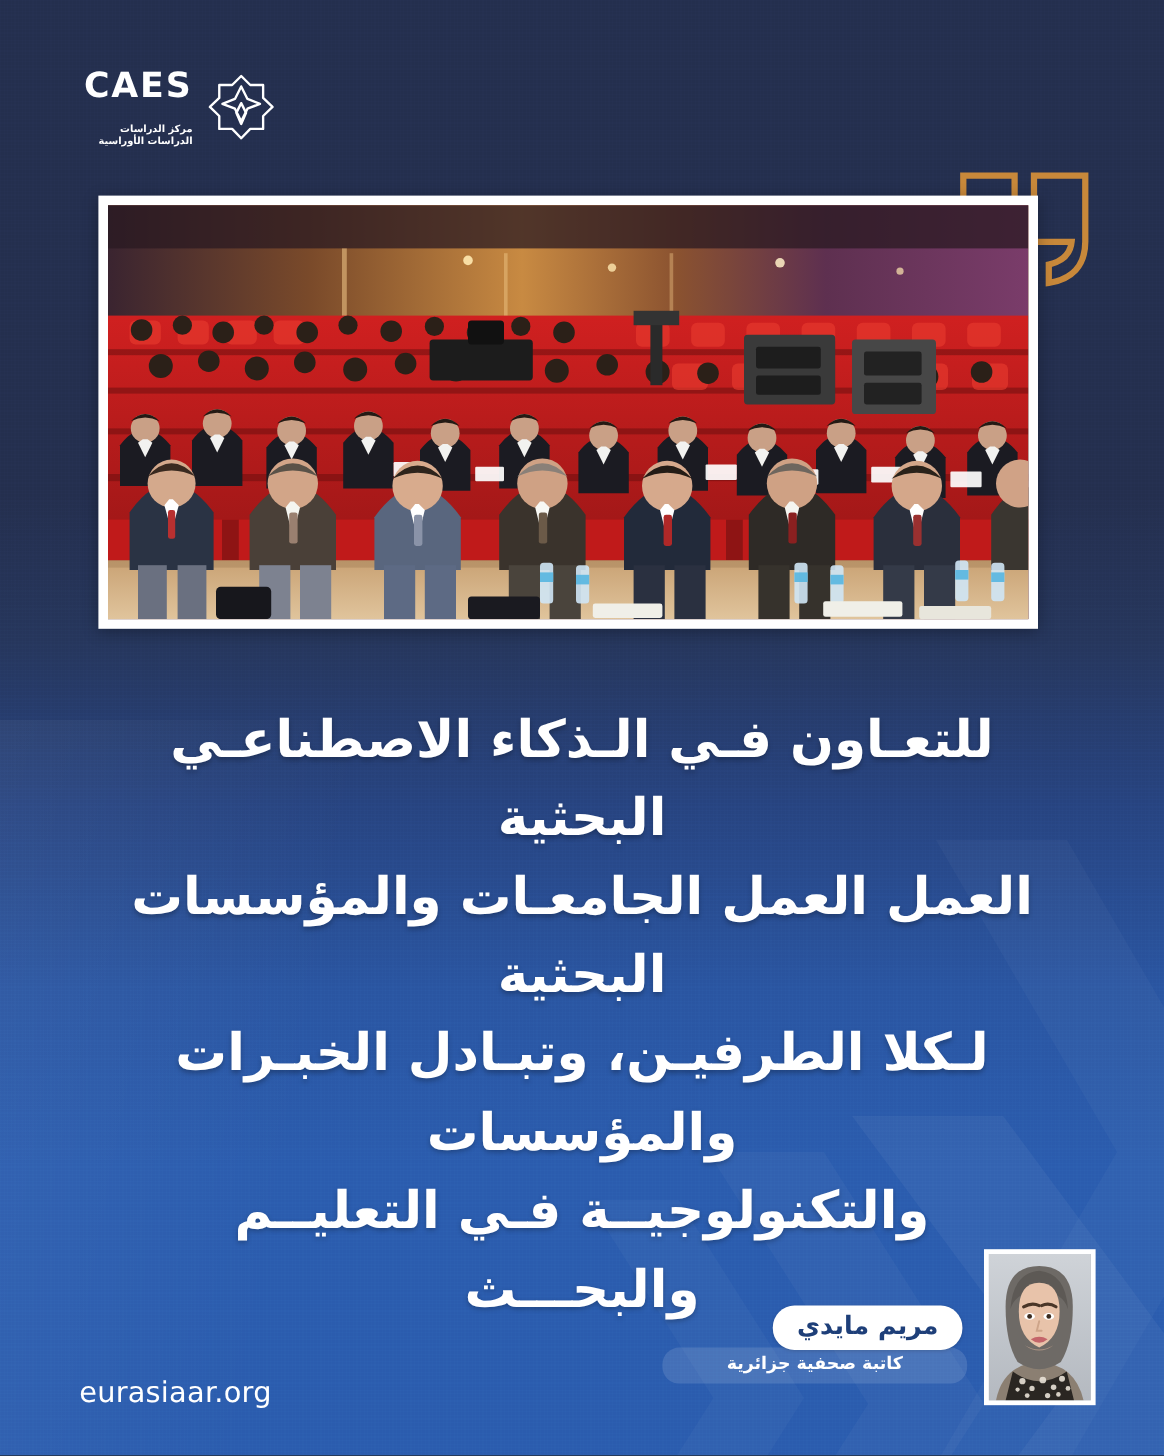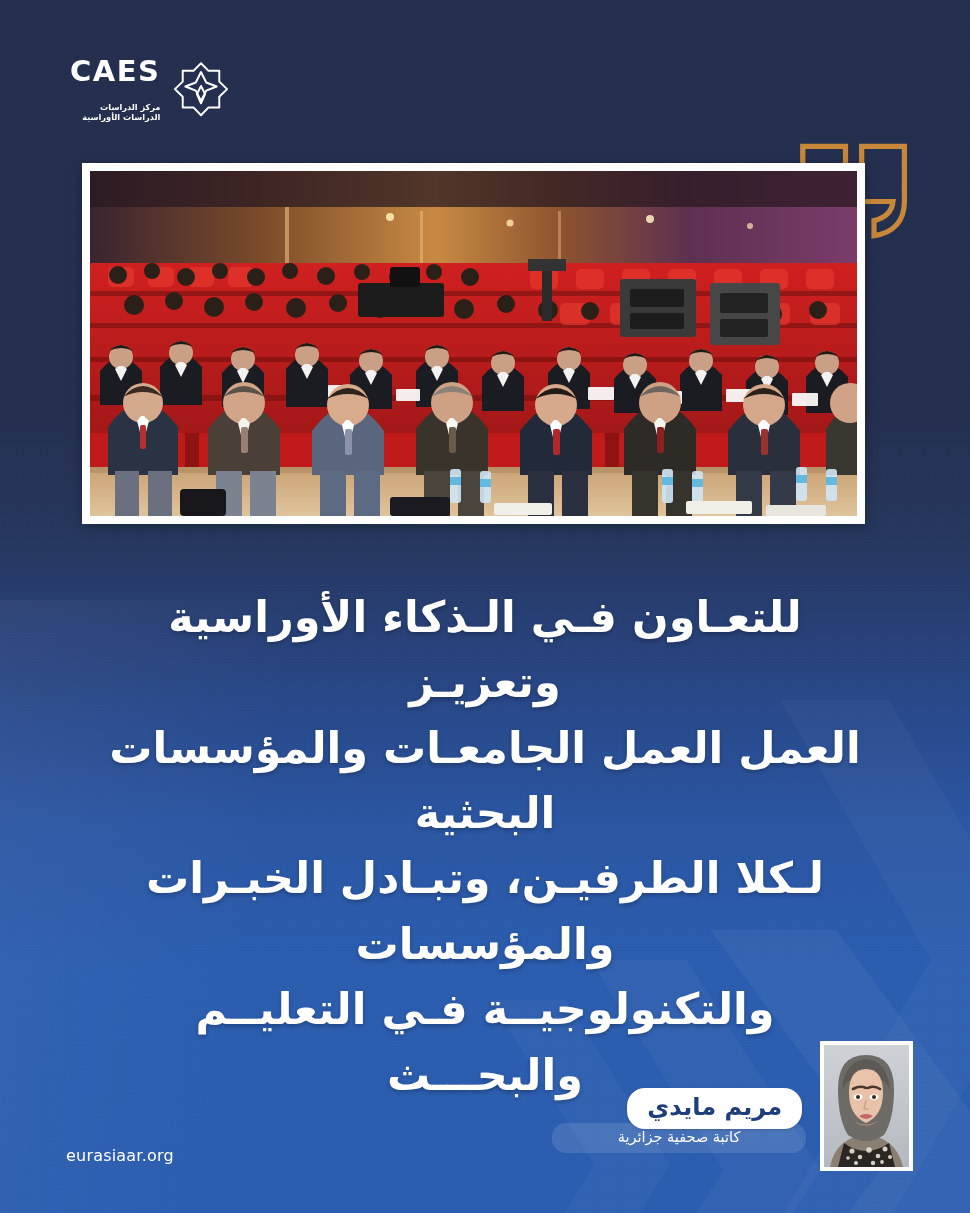--- a/index.html
+++ b/index.html
@@ -170,49 +170,49 @@
     background: #b7bcc4;
   }
   .name-pill {
     position: absolute;
     right: 168px;
     top: 1088px;
     background: #ffffff;
     color: #1e3f79;
     border-radius: 18px;
     padding: 5px 20px 7px;
-    font-size: 24px;
+    font-size: 21px;
     font-weight: 800;
     direction: rtl;
     line-height: 1.2;
     box-shadow: 0 1px 3px rgba(0,0,0,0.18);
   }
   .role-pill {
     position: absolute;
     right: 164px;
     top: 1123px;
     width: 254px;
     background: rgba(255,255,255,0.12);
     color: #ffffff;
     border-radius: 14px;
     padding: 6px 26px 8px;
     font-size: 14.5px;
-    font-weight: 400;
+    font-weight: 700;
     direction: rtl;
     text-align: center;
     box-sizing: border-box;
   }
 
   
   .site-url {
     position: absolute;
     left: 66px;
     top: 1146px;
     color: #ffffff;
-    font-size: 16px;
+    font-size: 24px;
     font-weight: 400;
     letter-spacing: 0.2px;
     font-family: "DejaVu Sans", "Liberation Sans", sans-serif;
   }
 </style>
 </head>
 <body>
 
 <div id="poster">
 
@@ -517,21 +517,21 @@
           <rect x="676" y="334" width="60" height="11" rx="2" fill="#e8e6dc"></rect>
           <rect x="404" y="332" width="58" height="12" rx="2" fill="#f0efe8"></rect>
           <rect x="90" y="318" width="46" height="27" rx="4" fill="#17171c"></rect>
           <rect x="300" y="326" width="60" height="19" rx="3" fill="#1a1a20"></rect>
         </g>
       </svg>
     </div>
   </div>
 
   <div class="headline">
-    <div>للتعـاون فـي الـذكاء الأوراسية وتعزيـز</div>
+    <div>للتعـاون فـي الـذكاء الاصطناعـي البحثية</div>
     <div>العمل العمل الجامعـات والمؤسسات البحثية</div>
     <div>لـكلا الطرفيـن، وتبـادل الخبـرات والمؤسسات</div>
     <div>والتكنولوجيــة فـي التعليــم والبحـــث</div>
 
   </div>
 
   <div class="author-photo">
     <div class="ap-inner">
       <svg viewBox="0 0 85 122" preserveAspectRatio="none" style="width:100%;height:100%;display:block">
         <defs>

